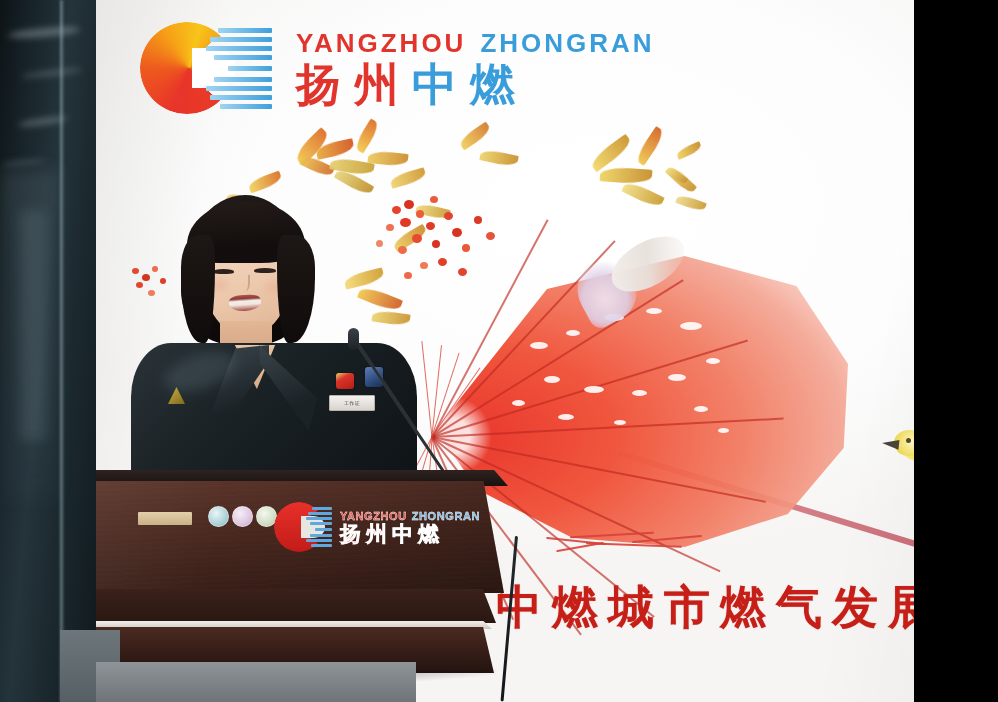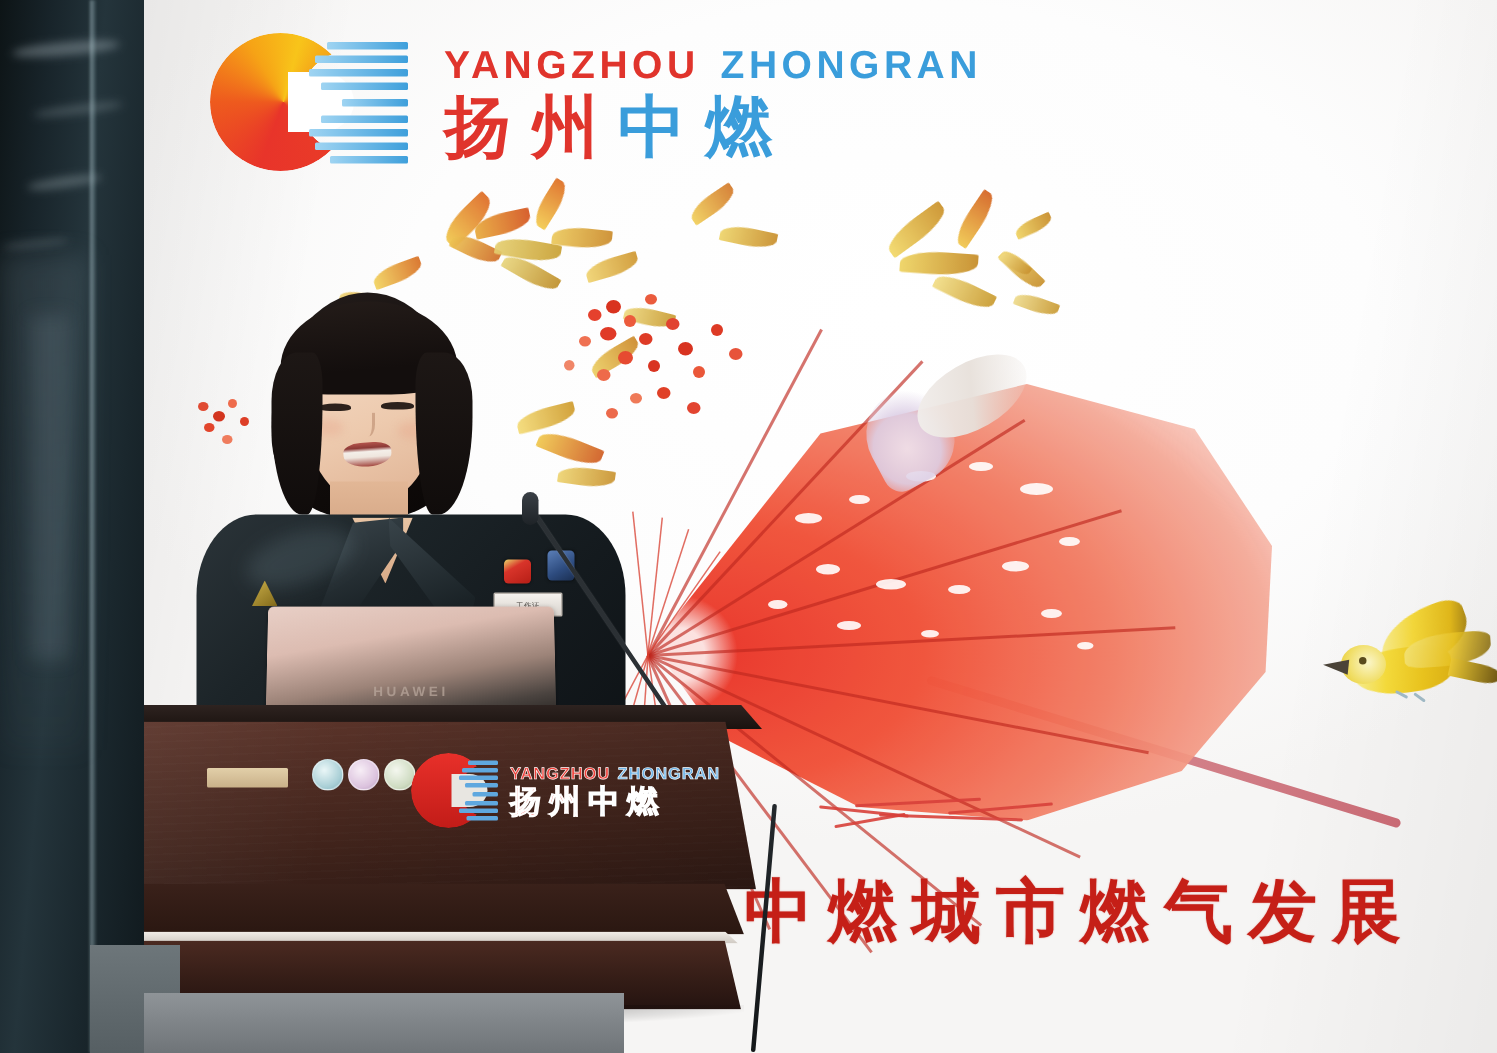--- a/index.html
+++ b/index.html
@@ -1,19 +1,19 @@
 <!DOCTYPE html>
 <html><head>
 <meta charset="utf-8">
 <title>Yangzhou Zhongran Conference Photo</title>
 <style>
   html,body{margin:0;padding:0;background:#000;}
   *{box-sizing:border-box;}
   #scene{
-    position:relative;width:998px;height:702px;overflow:hidden;
+    position:relative;width:914px;height:702px;overflow:hidden;
     font-family:"Liberation Sans",sans-serif;background:#ffffff;
   }
 
   
   .backdrop{
     position:absolute;left:95px;top:0;width:903px;height:702px;
     background:
       radial-gradient(ellipse 60% 50% at 55% 30%, #ffffff 0%, #fdfdfd 60%, #f6f5f4 100%);
   }
   .backdrop::after{
@@ -529,24 +529,20 @@
     <span class="pin-party"></span>
     <span class="pin-badge"></span>
     <span class="name-tag">工作证</span>
   </div>
 
   <div class="mic">
     <span class="gooseneck"></span>
     <span class="capsule"></span>
   </div>
 
-  <div class="laptop">
-    <span class="lid"></span>
-    <span class="brandtext">HUAWEI</span>
-  </div>
 
   <div class="podium">
     <span class="pod-top"></span>
     <div class="pod-face">
       <span class="pod-grain"></span>
     </div>
     <span class="pod-label"></span>
     <span class="pod-dot d1"></span>
     <span class="pod-dot d2"></span>
     <span class="pod-dot d3"></span>

